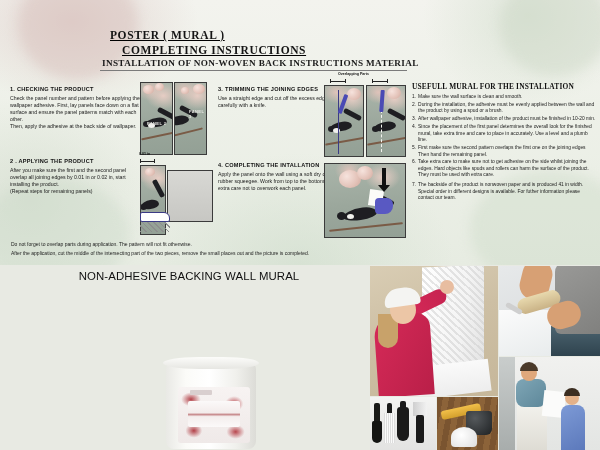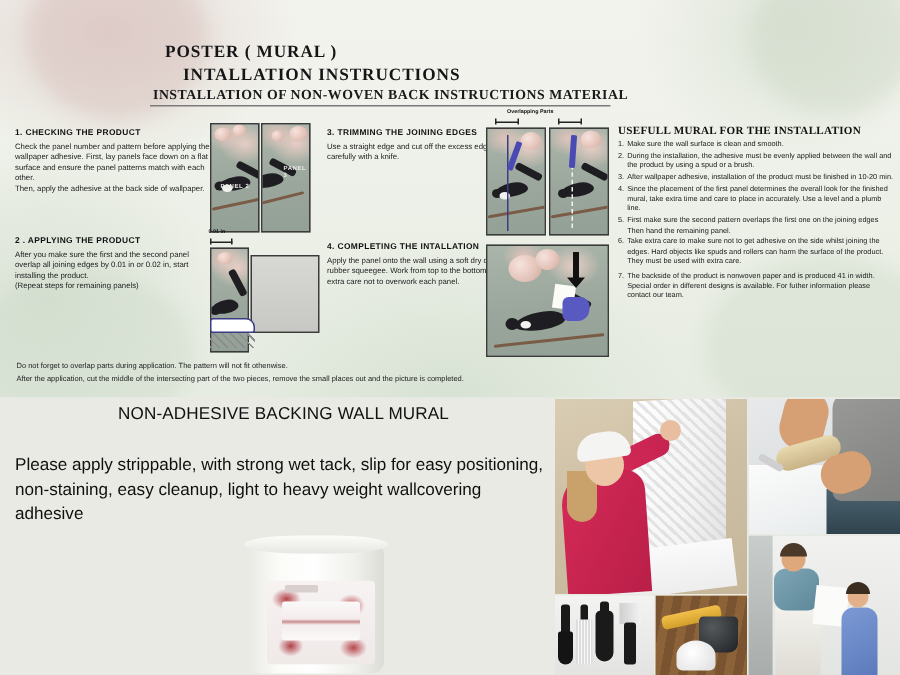--- a/index.html
+++ b/index.html
@@ -21,21 +21,21 @@
       radial-gradient(ellipse 180px 120px at 12% 8%,  rgba(214,189,186,.55), rgba(214,189,186,0) 70%),
       radial-gradient(ellipse 150px 130px at 88% 6%,  rgba(200,215,195,.50), rgba(200,215,195,0) 70%),
       radial-gradient(ellipse 220px 160px at 50% 100%, rgba(196,214,194,.45), rgba(196,214,194,0) 70%),
       radial-gradient(ellipse 160px 140px at 5% 75%,  rgba(205,216,200,.55), rgba(205,216,200,0) 72%),
       linear-gradient(180deg,#f3f3ee 0%,#eef1e9 40%,#e7ece2 100%);
     overflow: hidden;
   }
   
   .wash { position:absolute; border-radius:50%; filter: blur(6px); pointer-events:none; }
 
-  .title-block { position:absolute; left:110px; top:28px; }
+  .title-block { position:absolute; left:110px; top:28px;text-decoration:underline; }
   .title-line {
     font-family: "Liberation Serif", serif;
     font-weight: bold; font-size: 11.5px; color:#151515; letter-spacing:.6px;
     line-height: 15px; white-space: nowrap;
   }
   .title-line.l2 { padding-left: 12px; }
   .subtitle {
     position:absolute; left:102px; top:58px;
     font-family: "Liberation Serif", serif;
     font-weight: bold; font-size: 9.2px; color:#1a1a1a; letter-spacing:.35px;
@@ -127,21 +127,21 @@
   .measure::before, .measure::after {
     content:""; position:absolute; top:0; width:1px; height:4px; background:#222;
   }
   .measure::before { left:0; } .measure::after { right:0; }
   .measure i { position:absolute; top:1.7px; left:0; right:0; height:1px; background:#222; display:block; }
 
   
   .bottom { position:absolute; left:0; top:265px; width:600px; height:185px; background:#e8eae3; }
   .promo { position:absolute; left:10px; top:5px; width:358px; }
   .promo .h {
-    text-align:center; font-size:11.4px; color:#101010; letter-spacing:.1px; margin-bottom:20px;
+    text-align:center; font-size:11.4px; color:#101010; letter-spacing:.1px; margin-bottom:4px;
   }
   .promo .b { font-size:11.4px; line-height:16.5px; color:#101010; }
 
   
   .bucket { position:absolute; left:163px; top:357px; width:96px; height:92px; }
   .bucket .lid {
     position:absolute; left:0; top:0; width:96px; height:12px;
     background:linear-gradient(180deg,#fcfcfa,#e6e6e2); border-radius:48px/8px;
   }
   .bucket .body {
@@ -240,21 +240,21 @@
 
   <div class="sheet">
 
     <div class="wash" style="left:18px;top:-30px;width:120px;height:110px;background:rgba(216,190,186,.45);"></div>
     <div class="wash" style="left:500px;top:-24px;width:110px;height:100px;background:rgba(205,216,198,.45);"></div>
     <div class="wash" style="left:-20px;top:180px;width:150px;height:110px;background:rgba(203,218,200,.40);"></div>
     <div class="wash" style="left:470px;top:170px;width:160px;height:120px;background:rgba(202,218,198,.40);"></div>
 
     <div class="title-block">
       <div class="title-line l1">POSTER ( MURAL )</div>
-      <div class="title-line l2">INTALLATION INSTRUCTIONS</div>
+      <div class="title-line l2">COMPLETING INSTRUCTIONS</div>
     </div>
     <div class="subtitle">INSTALLATION OF NON-WOVEN BACK INSTRUCTIONS MATERIAL</div>
     <div class="subtitle-rule"></div>
 
     <div class="step" id="step1">
       <h4>1. CHECKING THE PRODUCT</h4>
       <p style="white-space:pre-line">Check the panel number and pattern before applying the wallpaper adhesive. First, lay panels face down on a flat surface and ensure the panel patterns match with each other.
 Then, apply the adhesive at the back side of wallpaper.</p>
     </div>
 
@@ -408,21 +408,20 @@
     <div class="notes">
       <p>Do not forget to overlap parts during application. The pattern will not fit othenwise.</p>
       <p>After the application, cut the middle of the intersecting part of the two pieces, remove the small places out and the picture is completed.</p>
     </div>
   </div>
 
   <div class="bottom">
 
     <div class="promo">
       <div class="h">NON-ADHESIVE BACKING WALL MURAL</div>
-      <div class="b">Please apply strippable, with strong wet tack, slip for easy positioning, non-staining, easy cleanup, light to heavy weight wallcovering adhesive</div>
     </div>
 
     <div class="bucket" style="left:163px;top:92px;">
       <div class="body">
         <div class="lbl">
           <div class="tag"></div>
           <div class="plate"></div>
         </div>
       </div>
       <div class="lid"></div>

